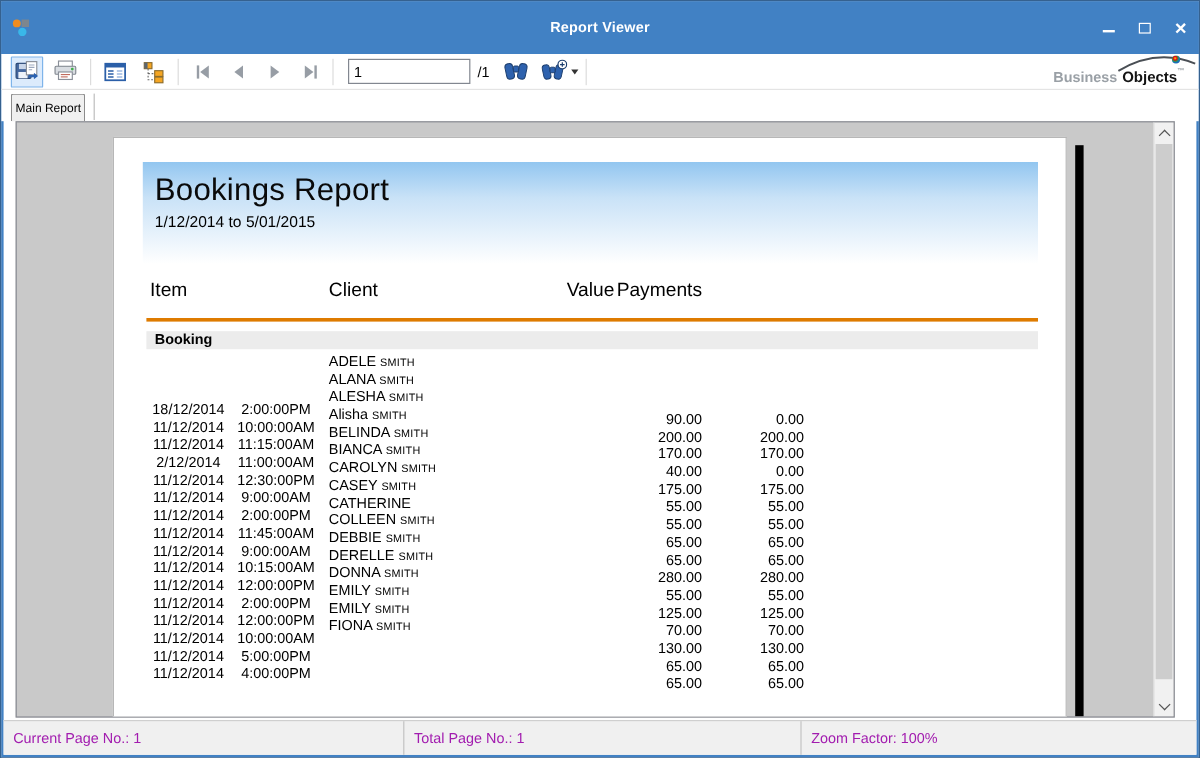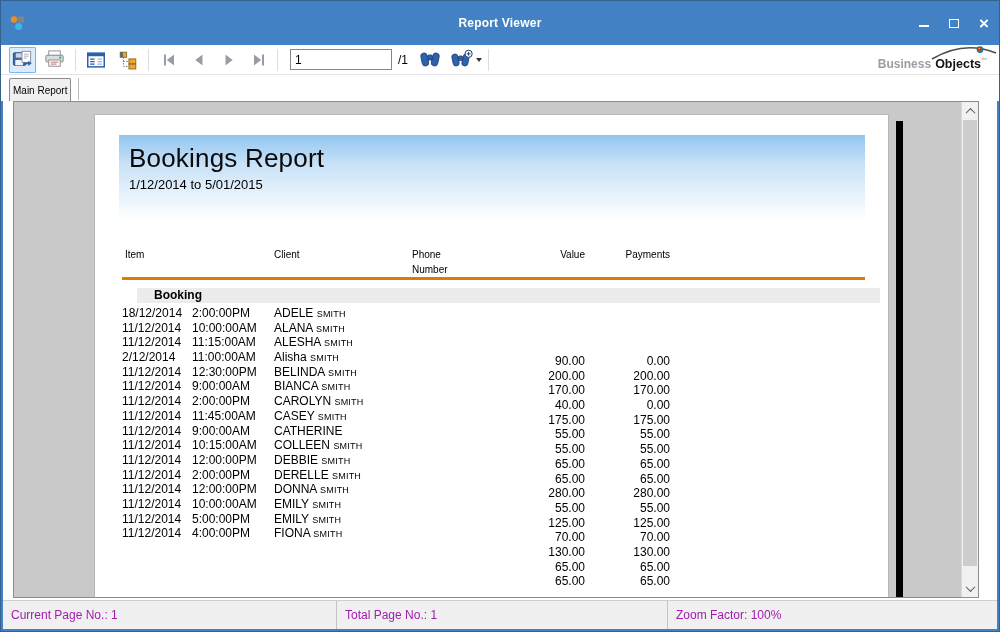--- a/index.html
+++ b/index.html
@@ -88,43 +88,43 @@
   .page-inner { padding-top:20px; font-family:"Liberation Sans",sans-serif; color:#000; }
   .header-band {
     margin-left:24px; width:746px; height:85px;
     background:linear-gradient(to bottom, var(--header-gradient-top,#92c6f0) 0%, #c9e2f7 35%, #ffffff 100%);
     padding:8px 0 0 10px;
   }
   .report-title { font-size:26px; color:#0a0a0a; letter-spacing:.2px; }
   .report-subtitle { font-size:13px; margin-top:3px; }
 
   .col-headers {
-    margin-left:27px; margin-top:28px; display:grid;
+    margin-left:27px; margin-top:16px; display:grid;
     grid-template-columns:146px 144px 100px 73px 85px;
-    font-size:10px; line-height:14.5px; min-height:29px;
+    font-size:16px; line-height:14.5px; min-height:29px;
   }
   .ch-item { padding-left:3px; }
   .ch-client { padding-left:6px; }
   .ch-phone span { display:inline-block; width:56px; }
   .ch-value, .ch-payments { text-align:right; }
 
   .rule { margin-left:27px; width:743px; height:3px; background:var(--accent-rule,#de7b00); }
 
   .group-band {
-    margin-left:42px; margin-top:8px; width:743px; height:15px;
-    background:var(--group-band,#ececec); font-size:12px; font-weight:bold; line-height:15px; padding-left:17px;
+    margin-left:27px; margin-top:8px; width:743px; height:15px;
+    background:var(--group-band,#ececec); font-size:12px; font-weight:bold; line-height:15px; padding-left:7px;
   }
 
   .rows { margin-top:3px; }
   .report-row {
     margin-left:27px; display:grid;
     grid-template-columns:70px 76px 144px 100px 73px 85px;
     font-size:12px; line-height:14.7px; height:14.7px; white-space:nowrap;
   }
-  .c-date, .c-time { text-align:left; }
+  .c-date, .c-time { text-align:center;margin-top:40px; }
   .c-client { padding-left:6px; overflow:visible; }
   .c-last { font-size:9px; text-transform:uppercase; letter-spacing:.2px; }
   .c-value, .c-payments { text-align:right;margin-top:48px; }
 
   
   .statusbar {
     height:29px; background:#f0f0f0; border-top:1px solid #cfcfcf;
     display:flex; align-items:stretch; font-size:12px; color:#a21caf; flex:0 0 auto;
     margin:2px 2px 2px 2px;
   }
@@ -285,21 +285,20 @@
     <div class="page">
       <div class="page-inner">
         <div class="header-band">
           <div class="report-title">Bookings Report</div>
           <div class="report-subtitle">1/12/2014 to 5/01/2015</div>
         </div>
 
         <div class="col-headers">
           <div class="ch-item">Item</div>
           <div class="ch-client">Client</div>
-          <div class="ch-phone"><span>Phone Number</span></div>
           <div class="ch-value">Value</div>
           <div class="ch-payments">Payments</div>
         </div>
 
         <div class="rule"></div>
 
         <div class="group-band">Booking</div>
 
         <div class="rows">
   <div class="report-row">

